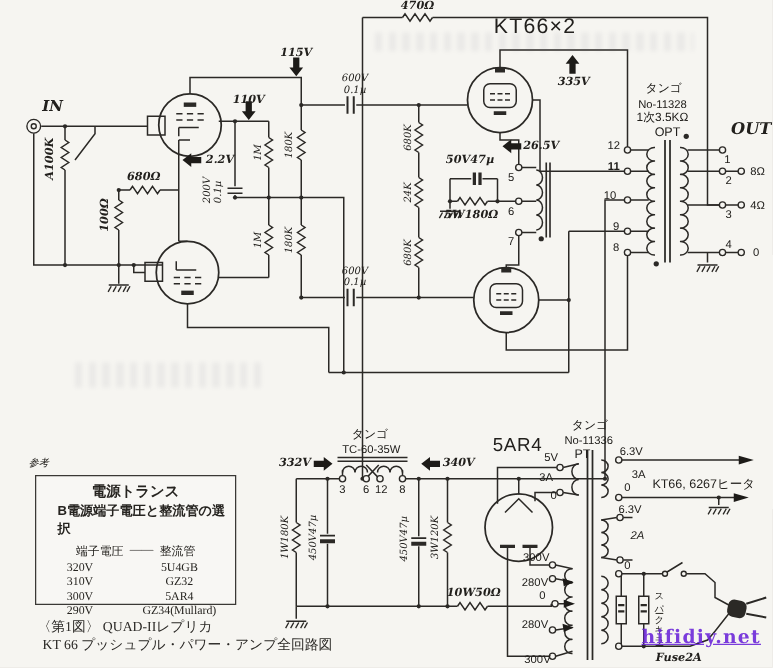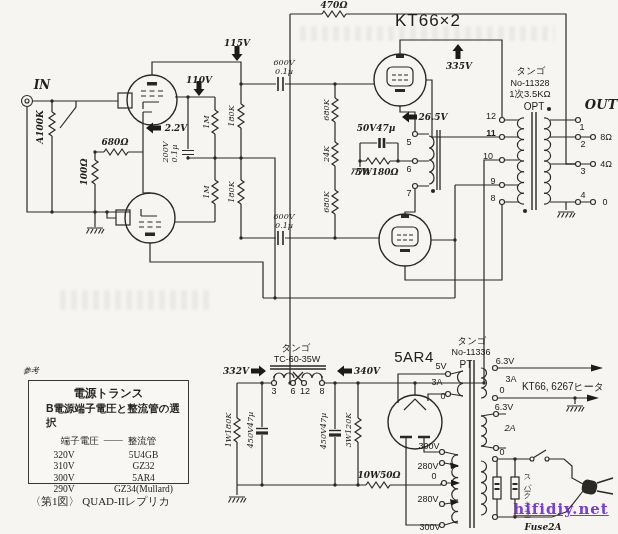--- a/index.html
+++ b/index.html
@@ -406,19 +406,20 @@
         <span>300V</span>
         <span>5AR4</span>
       </div>
   <div class="tr">
         <span>290V</span>
         <span>GZ34(Mullard)</span>
       </div>
 </div>
 
 <div class="cap" style="left:30px;top:494px;">〈第1図〉 QUAD-IIレプリカ</div>
+<div class="cap" style="left:34px;top:508px;">KT 66 プッシュプル・パワー・アンプ全回路図</div>
 
 <div class="lb wm" style="left:561px;top:509px;">hifidiy.net</div>
 
 <div class="smudge" style="left:300px;top:26px;width:255px;height:15px;"></div>
 <div class="smudge" style="left:60px;top:290px;width:150px;height:20px;"></div>
 
 </div>
 
 </body></html>

